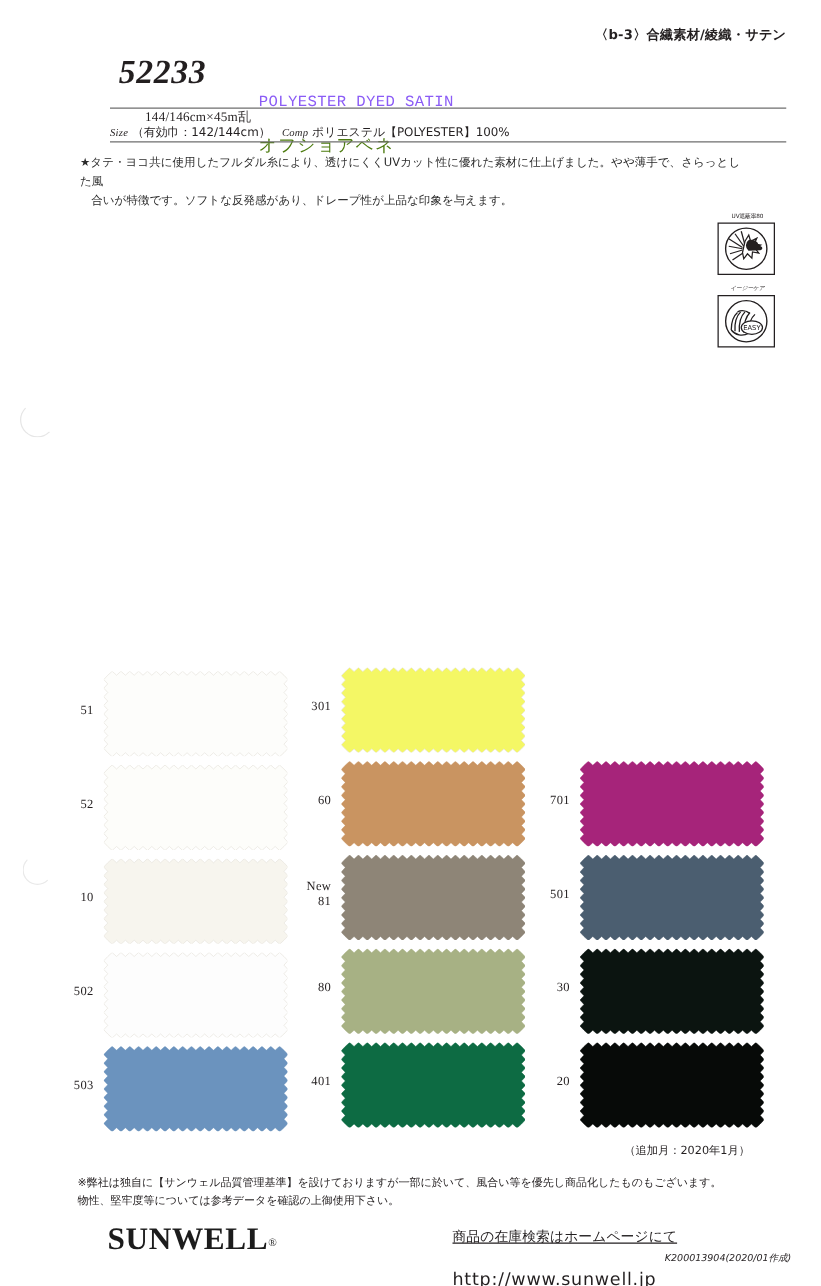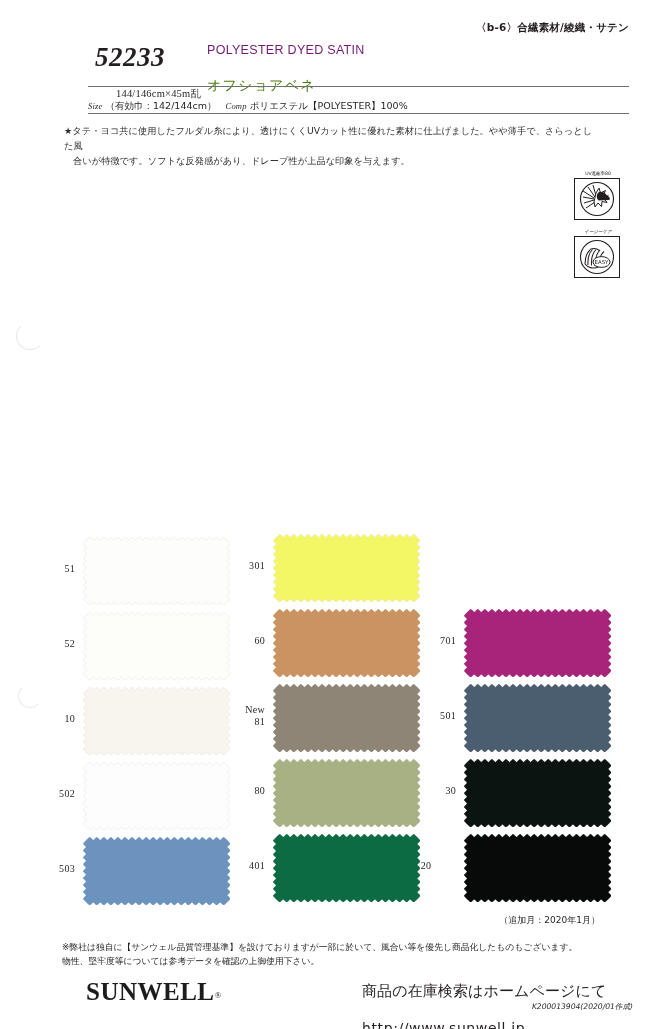--- a/index.html
+++ b/index.html
@@ -47,25 +47,26 @@
     font-size: 27px;
     letter-spacing: 0.5px;
     color: #231f20;
   }
   .title-block {
     position: absolute;
     left: 112px;
     top: 1px;
   }
   .title-en {
-    font-family: Liberation Sans, sans-serif;
+    font-family: Liberation Mono, monospace;
     font-size: 12.5px;
     letter-spacing: 0.3px;
-    color: #701a75;
+    color: #8b5cf6;
     line-height: 1.15;
+    margin-top: 32px;
   }
   .title-jp {
     font-family: "DejaVu Sans", sans-serif;
     font-size: 14px;
     letter-spacing: 1.2px;
     color: #4d7c0f;
     margin-top: 20px;
     line-height: 1.2;
   }
 
@@ -243,23 +244,24 @@
     font-weight: normal;
   }
   .footer-web {
     position: absolute;
     left: 362px;
     top: 4px;
     text-align: left;
   }
   .footer-web-jp {
     font-family: "DejaVu Sans", sans-serif;
-    font-size: 15px;
+    font-size: 11px;
     color: #231f20;
     letter-spacing: 0.1px;
+    text-decoration: underline;
   }
   .footer-url {
     font-family: "DejaVu Sans", sans-serif;
     font-size: 14px;
     color: #231f20;
     letter-spacing: 0.6px;
     margin-top: 19px;
   }
   .footer-code {
     position: absolute;
@@ -275,21 +277,21 @@
   
   .artifact {
     position: absolute;
     border-radius: 50%;
     border: 1px solid #dedede;
   }
 </style>
 </head>
 <body>
 
-<div class="category-tag">〈b-6〉合繊素材/綾織・サテン</div>
+<div class="category-tag">〈b-3〉合繊素材/綾織・サテン</div>
 
 <div class="header">
   <div class="style-no">52233</div>
   <div class="title-block">
     <div class="title-en">POLYESTER DYED SATIN</div>
     <div class="title-jp">オフショアベネ</div>
   </div>
 </div>
 <div class="rule-top"></div>
 <div class="rule-bottom"></div>
@@ -435,21 +437,21 @@
       <svg width="147.4" height="68.4" viewBox="0 0 147.4 68.4">
         <path d="M 3.2 3.2 L 6.72 0.00 L 10.25 3.2 L 13.77 0.00 L 17.30 3.2 L 20.82 0.00 L 24.35 3.2 L 27.88 0.00 L 31.40 3.2 L 34.92 0.00 L 38.45 3.2 L 41.98 0.00 L 45.50 3.2 L 49.02 0.00 L 52.55 3.2 L 56.08 0.00 L 59.60 3.2 L 63.13 0.00 L 66.65 3.2 L 70.17 0.00 L 73.70 3.2 L 77.22 0.00 L 80.75 3.2 L 84.28 0.00 L 87.80 3.2 L 91.33 0.00 L 94.85 3.2 L 98.38 0.00 L 101.90 3.2 L 105.42 0.00 L 108.95 3.2 L 112.47 0.00 L 116.00 3.2 L 119.53 0.00 L 123.05 3.2 L 126.58 0.00 L 130.10 3.2 L 133.62 0.00 L 137.15 3.2 L 140.67 0.00 L 144.20 3.2 L 147.40 6.64 L 144.20 10.09 L 147.40 13.53 L 144.20 16.98 L 147.40 20.42 L 144.20 23.87 L 147.40 27.31 L 144.20 30.76 L 147.40 34.20 L 144.20 37.64 L 147.40 41.09 L 144.20 44.53 L 147.40 47.98 L 144.20 51.42 L 147.40 54.87 L 144.20 58.31 L 147.40 61.76 L 144.20 65.20 L 140.67 68.40 L 137.15 65.20 L 133.62 68.40 L 130.10 65.20 L 126.58 68.40 L 123.05 65.20 L 119.53 68.40 L 116.00 65.20 L 112.47 68.40 L 108.95 65.20 L 105.42 68.40 L 101.90 65.20 L 98.38 68.40 L 94.85 65.20 L 91.33 68.40 L 87.80 65.20 L 84.28 68.40 L 80.75 65.20 L 77.22 68.40 L 73.70 65.20 L 70.17 68.40 L 66.65 65.20 L 63.13 68.40 L 59.60 65.20 L 56.08 68.40 L 52.55 65.20 L 49.02 68.40 L 45.50 65.20 L 41.98 68.40 L 38.45 65.20 L 34.92 68.40 L 31.40 65.20 L 27.88 68.40 L 24.35 65.20 L 20.82 68.40 L 17.30 65.20 L 13.77 68.40 L 10.25 65.20 L 6.72 68.40 L 3.20 65.20 L 0.00 61.76 L 3.2 58.31 L 0.00 54.87 L 3.2 51.42 L 0.00 47.98 L 3.2 44.53 L 0.00 41.09 L 3.2 37.64 L 0.00 34.20 L 3.2 30.76 L 0.00 27.31 L 3.2 23.87 L 0.00 20.42 L 3.2 16.98 L 0.00 13.53 L 3.2 10.09 L 0.00 6.64 L 3.2 3.20 Z" fill="#0b1410" stroke="#0b1410" stroke-width="0.4"></path>
       </svg>
     </div>
     <div class="swatch-code" style="left: 396px; width: 60px; top: 265px;">30</div>
     <div class="swatch-chip" style="left: 464px; top: 314px;">
       <svg width="147.4" height="68.4" viewBox="0 0 147.4 68.4">
         <path d="M 3.2 3.2 L 6.72 0.00 L 10.25 3.2 L 13.77 0.00 L 17.30 3.2 L 20.82 0.00 L 24.35 3.2 L 27.88 0.00 L 31.40 3.2 L 34.92 0.00 L 38.45 3.2 L 41.98 0.00 L 45.50 3.2 L 49.02 0.00 L 52.55 3.2 L 56.08 0.00 L 59.60 3.2 L 63.13 0.00 L 66.65 3.2 L 70.17 0.00 L 73.70 3.2 L 77.22 0.00 L 80.75 3.2 L 84.28 0.00 L 87.80 3.2 L 91.33 0.00 L 94.85 3.2 L 98.38 0.00 L 101.90 3.2 L 105.42 0.00 L 108.95 3.2 L 112.47 0.00 L 116.00 3.2 L 119.53 0.00 L 123.05 3.2 L 126.58 0.00 L 130.10 3.2 L 133.62 0.00 L 137.15 3.2 L 140.67 0.00 L 144.20 3.2 L 147.40 6.64 L 144.20 10.09 L 147.40 13.53 L 144.20 16.98 L 147.40 20.42 L 144.20 23.87 L 147.40 27.31 L 144.20 30.76 L 147.40 34.20 L 144.20 37.64 L 147.40 41.09 L 144.20 44.53 L 147.40 47.98 L 144.20 51.42 L 147.40 54.87 L 144.20 58.31 L 147.40 61.76 L 144.20 65.20 L 140.67 68.40 L 137.15 65.20 L 133.62 68.40 L 130.10 65.20 L 126.58 68.40 L 123.05 65.20 L 119.53 68.40 L 116.00 65.20 L 112.47 68.40 L 108.95 65.20 L 105.42 68.40 L 101.90 65.20 L 98.38 68.40 L 94.85 65.20 L 91.33 68.40 L 87.80 65.20 L 84.28 68.40 L 80.75 65.20 L 77.22 68.40 L 73.70 65.20 L 70.17 68.40 L 66.65 65.20 L 63.13 68.40 L 59.60 65.20 L 56.08 68.40 L 52.55 65.20 L 49.02 68.40 L 45.50 65.20 L 41.98 68.40 L 38.45 65.20 L 34.92 68.40 L 31.40 65.20 L 27.88 68.40 L 24.35 65.20 L 20.82 68.40 L 17.30 65.20 L 13.77 68.40 L 10.25 65.20 L 6.72 68.40 L 3.20 65.20 L 0.00 61.76 L 3.2 58.31 L 0.00 54.87 L 3.2 51.42 L 0.00 47.98 L 3.2 44.53 L 0.00 41.09 L 3.2 37.64 L 0.00 34.20 L 3.2 30.76 L 0.00 27.31 L 3.2 23.87 L 0.00 20.42 L 3.2 16.98 L 0.00 13.53 L 3.2 10.09 L 0.00 6.64 L 3.2 3.20 Z" fill="#070a08" stroke="#070a08" stroke-width="0.4"></path>
       </svg>
     </div>
-    <div class="swatch-code" style="left: 396px; width: 60px; top: 340px; text-align: center;">20</div>
+    <div class="swatch-code" style="left: 396px; width: 60px; top: 340px;">20</div>
   </div>
 
 <div class="add-month">（追加月：2020年1月）</div>
 
 <div class="notes">
   <div>※弊社は独自に【サンウェル品質管理基準】を設けておりますが一部に於いて、風合い等を優先し商品化したものもございます。</div>
   <div>物性、堅牢度等については参考データを確認の上御使用下さい。</div>
 </div>
 
 <div class="footer">

